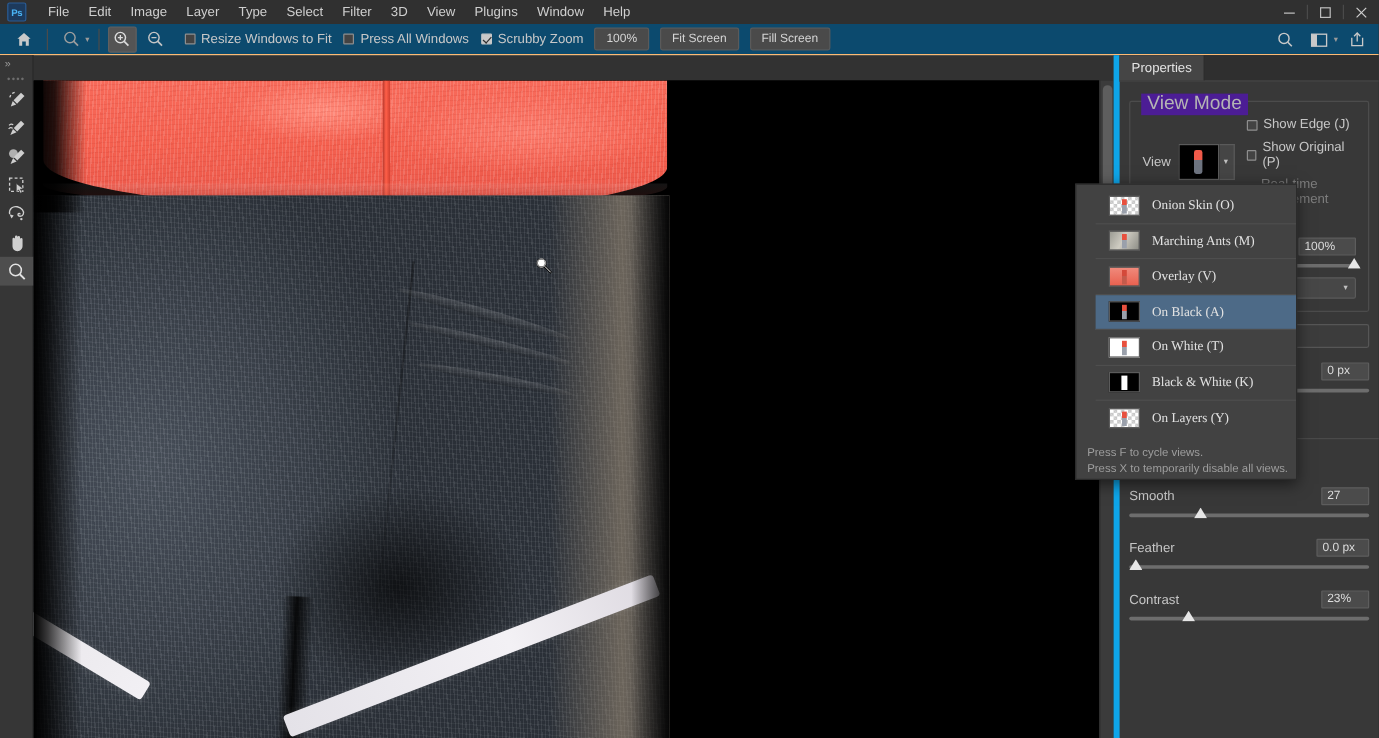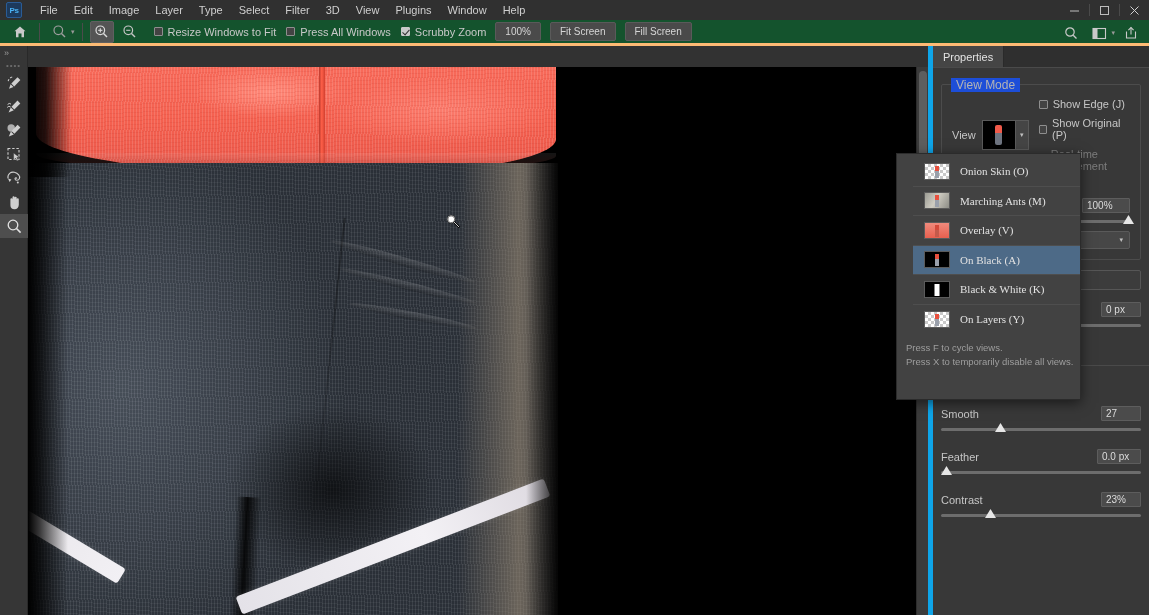--- a/index.html
+++ b/index.html
@@ -37,22 +37,22 @@
   }
   .win-btn {
     width:29px; height:20px; display:flex; align-items:center; justify-content:center;
     color:#bdbdbd;
   }
   .win-sep { width:1px; height:12px; background:#4a4a4a; align-self:center; }
 
   
   .optionsbar {
     position:absolute; left:0; top:20px; width:1149px; height:26px;
-    background:#14532d;
-    border-bottom:3px solid #fdba74;
+    background:#0c4a6e;
+    border-bottom:1px solid #fdba74;
     display:flex; align-items:center;
   }
   .ob-icon-btn {
     width:24px; height:22px; margin:0 2px;
     display:flex; align-items:center; justify-content:center;
     border-radius:2px; color:#c5c5c5;
   }
   .ob-icon-btn.home { margin-left:8px; }
   .ob-icon-btn.active { background:#545454; border:1px solid #606060; }
   .ob-sep { width:1px; height:18px; background:#4b4b4b; margin:0 5px; }
@@ -248,21 +248,21 @@
     border-right:1px solid #2a2a2a;
   }
   .panel-body { padding:8px 8px 0 8px; position:relative; height:547px; }
 
   .group-box {
     border:1px solid #4c4c4c; border-radius:2px;
     padding:12px 10px 10px 10px; position:relative; margin-top:8px;
   }
   .group-legend {
     position:absolute; top:-7px; left:9px; padding:0 5px;
-    background:#1d4ed8; font-size:12px; color:#b4b4b4;
+    background:#4c1d95; font-size:16px; color:#b4b4b4;
   }
   .vm-row { display:flex; gap:10px; }
   .vm-left { display:flex; align-items:center; gap:6px; }
   .vm-label { font-size:11px; color:#c6c6c6; }
   .view-swatch {
     width:34px; height:30px; background:#000; border:1px solid #5a5a5a;
     display:flex; align-items:center; justify-content:center; position:relative;
   }
   .view-swatch .mini-figure {
     width:7px; height:20px;
@@ -671,20 +671,26 @@
           </span>
         <span>Overlay (V)</span>
       </div>
       <div class="vm-item selected">
         <span class="thumb black">
             <span class="fig"></span>
           </span>
         <span>On Black (A)</span>
       </div>
       <div class="vm-item">
+        <span class="thumb white">
+            <span class="fig"></span>
+          </span>
+        <span>On White (T)</span>
+      </div>
+      <div class="vm-item">
         <span class="thumb bw">
             <span class="fig"></span>
           </span>
         <span>Black &amp; White (K)</span>
       </div>
       <div class="vm-item">
         <span class="thumb checker">
             <span class="fig"></span>
           </span>
         <span>On Layers (Y)</span>

